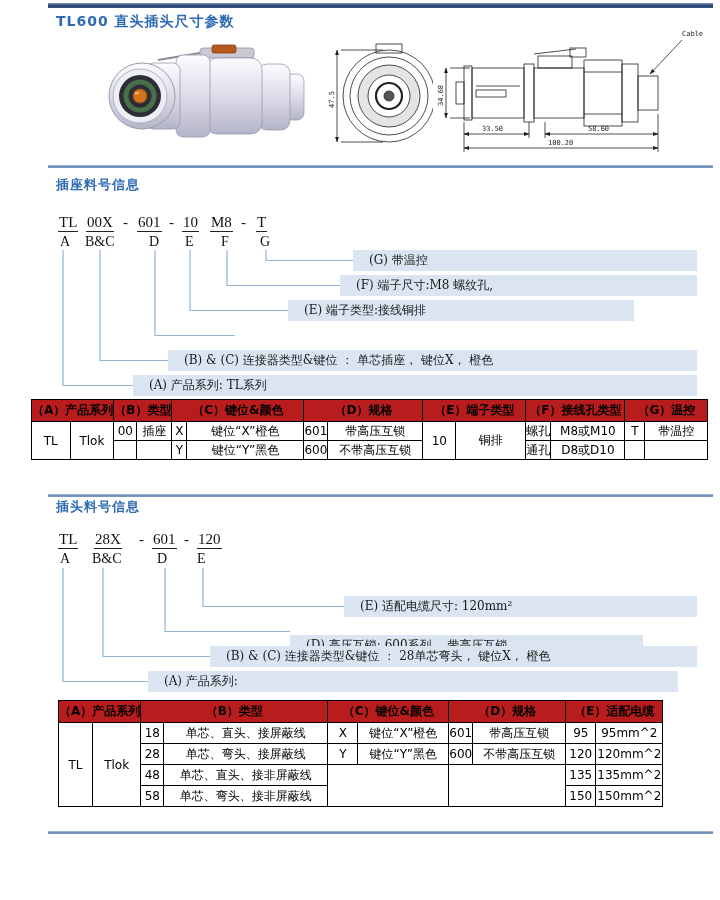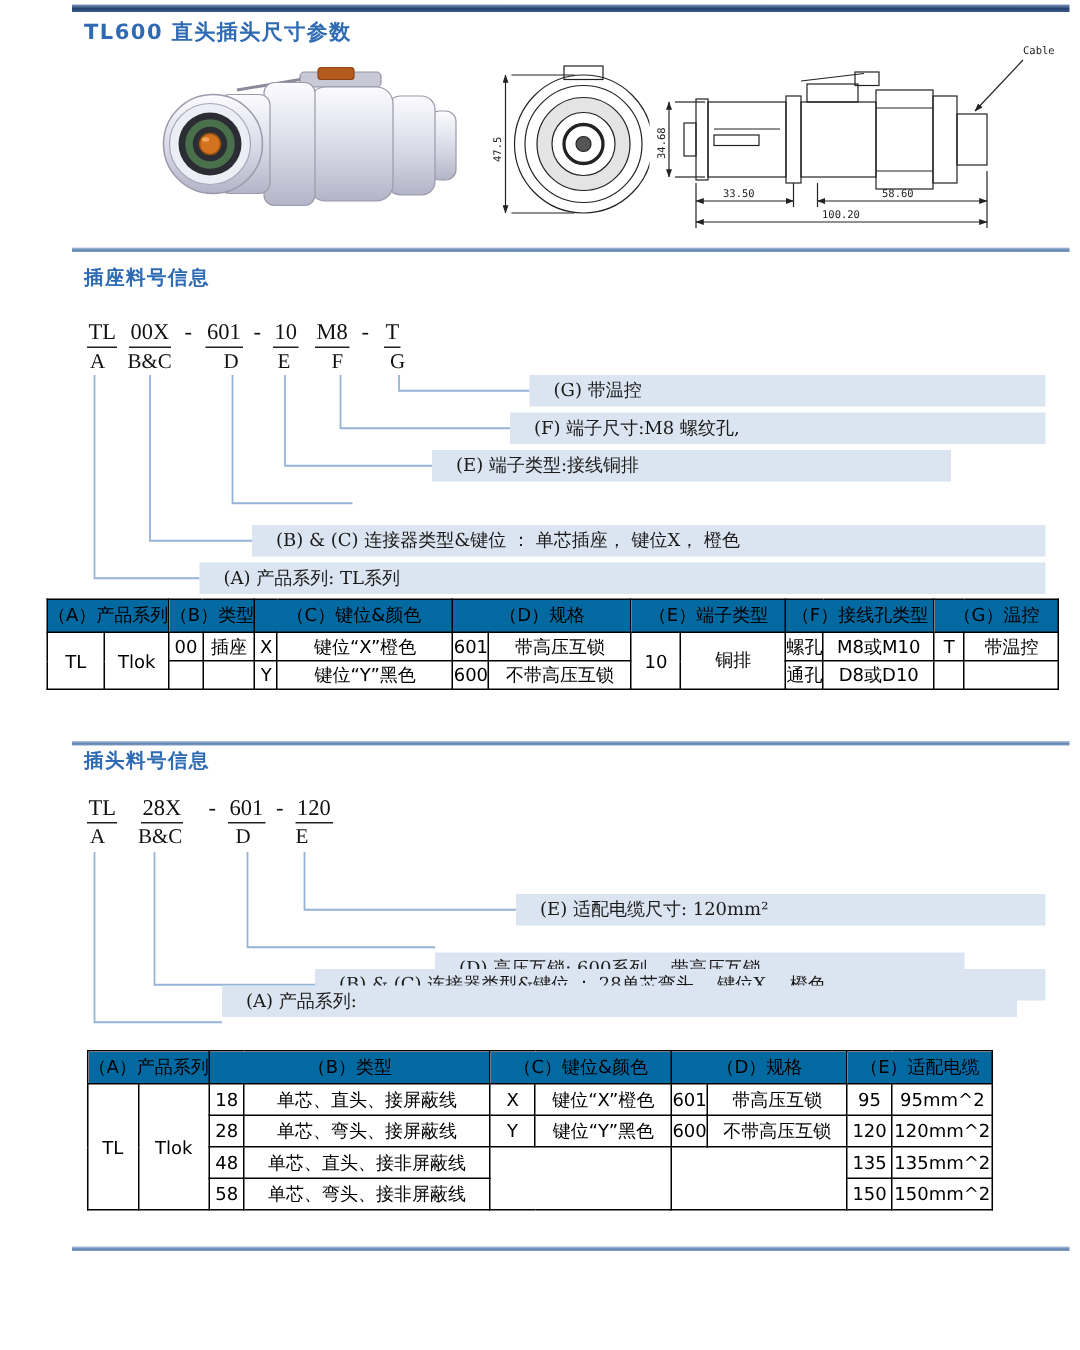--- a/index.html
+++ b/index.html
@@ -23,21 +23,21 @@
   .lines-svg { position:absolute; pointer-events:none; }
 
   .callout { position:absolute; height:21px; background:#dbe5f1; box-sizing:border-box;
              padding-left:16px; font-size:12px; line-height:21px; white-space:nowrap;
              overflow:hidden; font-family:"DejaVu Serif",serif; color:#1a1a1a; }
 
   .ptable { position:absolute; }
   .ptable table { border-collapse:collapse; table-layout:fixed; }
   .ptable th, .ptable td { border:1.5px solid #000; text-align:center; vertical-align:middle;
              padding:0; font-size:12px; white-space:nowrap; overflow:hidden; color:#000; }
-  .ptable th { background:#0369a1; font-weight:normal; }
+  .ptable th { background:#b91c1c; font-weight:bold; }
 
   .draw-svg { position:absolute; }
   .dimtxt { font-family:"DejaVu Sans Mono",monospace; font-size:7px; fill:#222; }
 </style>
 </head>
 <body>
 
 <div id="page">
 
   <div class="hbar topbar"></div>
@@ -246,21 +246,21 @@
       <polyline points="203,2 203,40.5 344,40.5"></polyline>
       <polyline points="165,2 165,65.5 290,65.5"></polyline>
       <polyline points="103,2 103,90.5 210,90.5"></polyline>
       <polyline points="63,2 63,115.5 148,115.5"></polyline>
     </g>
   </svg>
 
   <div class="callout" style="left:344px;top:596px;width:353px">(E) 适配电缆尺寸: 120mm²</div>
   <div class="callout" style="left:290px;top:635px;width:353px">(D) 高压互锁:  600系列、 带高压互锁</div>
   <div class="callout" style="left:210px;top:646px;width:487px">(B) &amp; (C) 连接器类型&amp;键位 ： 28单芯弯头， 键位X， 橙色</div>
-  <div class="callout" style="left:148px;top:657px;width:530px">(A) 产品系列:</div>
+  <div class="callout" style="left:148px;top:671px;width:530px">(A) 产品系列:</div>
 
   <div class="ptable" style="left:58px;top:700px">
     <table>
       <colgroup>
         <col style="width:33px">
           <col style="width:47px">
           <col style="width:23px">
           <col style="width:164px">
         <col style="width:30px">
           <col style="width:91px">

